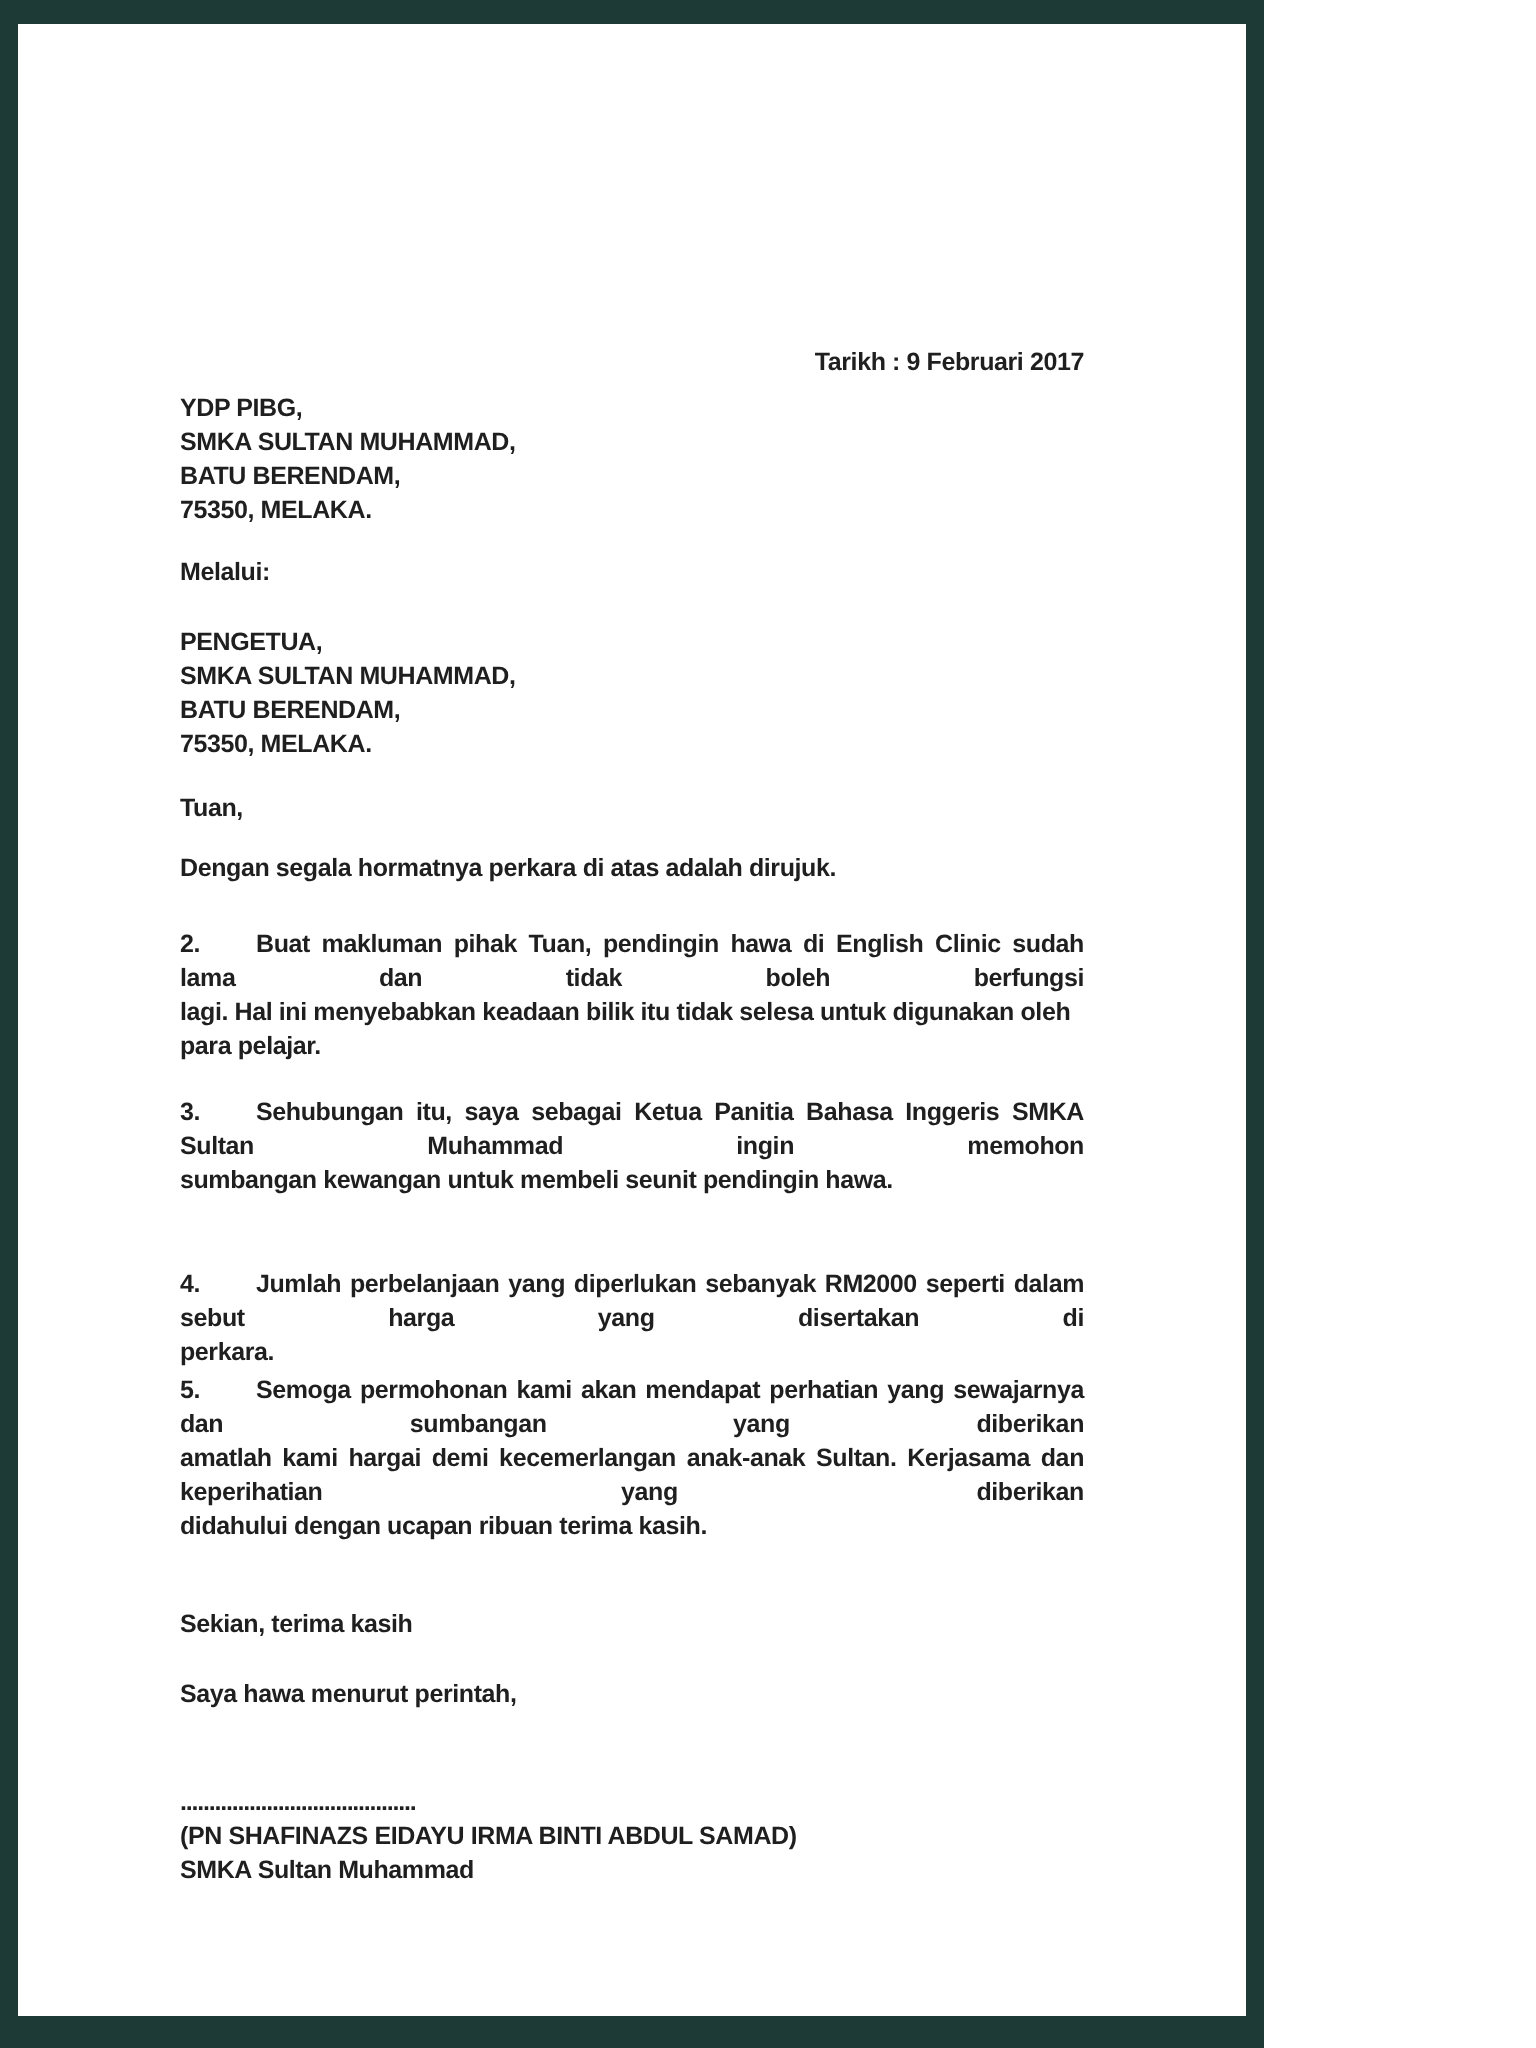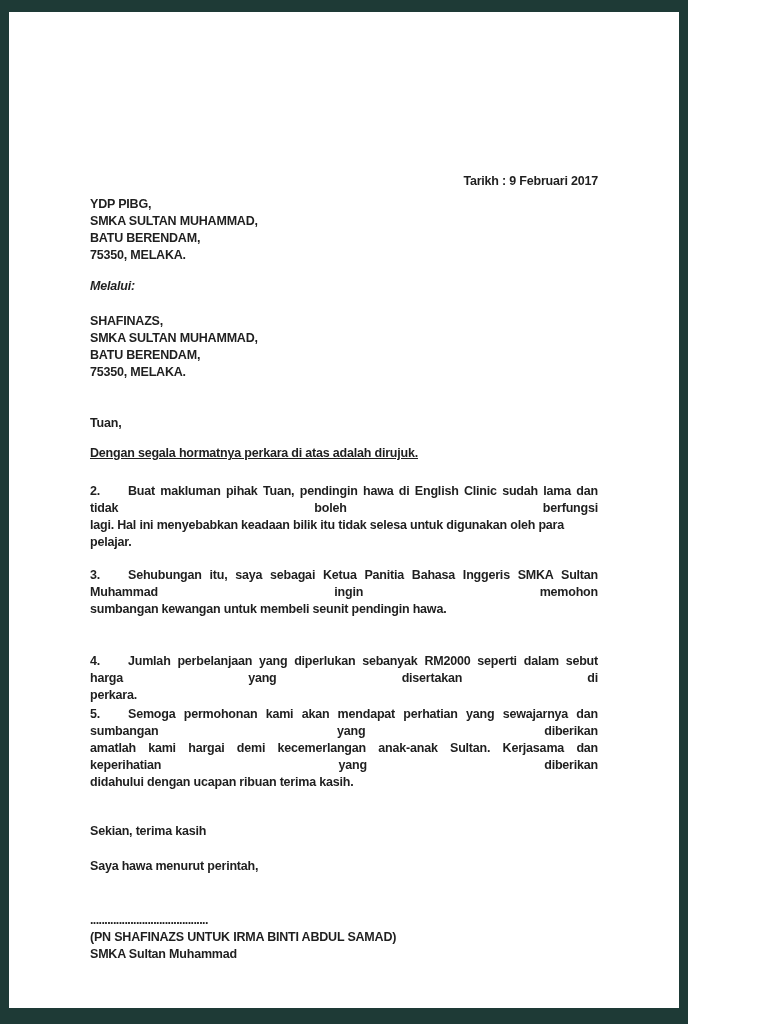--- a/index.html
+++ b/index.html
@@ -3,21 +3,21 @@
 <meta charset="utf-8">
 <style>
   html, body { margin: 0; padding: 0; }
   body {
     width: 768px; height: 1024px;
     background: #ffffff;
     font-family: "Liberation Sans", sans-serif;
   }
   .page {
     position: relative;
-    width: 688px; height: 1024px;
+    width: 632px; height: 1024px;
     background: #ffffff;
     overflow: hidden;
   }
   
   .frame { position: absolute; background: #1e3a36; z-index: 5; }
   .frame-top    { top: 0; left: 0; width: 768px; height: 12px; }
   .frame-bottom { bottom: 0; left: 0; width: 768px; height: 16px; }
   .frame-left   { top: 0; left: 0; width: 9px; height: 1024px; }
   .frame-right  { top: 0; right: 0; width: 9px; height: 1024px; }
 
@@ -33,24 +33,24 @@
   .ln { line-height: 17px; min-height: 17px; }
   .right { text-align: right; }
   .j { text-align: justify; text-align-last: justify; }
   .para { margin: 0; }
   .pnum { display: inline-block; width: 38px; }
   .subject-text {
     text-decoration: underline;
     text-underline-offset: 2px;
   }
   .date-line { margin-bottom: 6px; }
-  .via-label { margin-top: 14px; font-style: italic; }
+  .via-label { margin-top: 14px; }
   .via-block { margin-top: 18px; }
-  .salutation { margin-top: 34px; }
-  .intro { margin-top: 13px; text-decoration: underline; }
+  .salutation { margin-top: 15px; }
+  .intro { margin-top: 13px; }
   .para-2 { margin-top: 21px; }
   .para-3 { margin-top: 16px; }
   .para-4 { margin-top: 35px; }
   .para-5 { margin-top: 2px; }
   .closing { margin-top: 32px; }
   .sign-off { margin-top: 18px; }
   .dots { margin-top: 37px; letter-spacing: -0.6px; }
 </style>
 </head>
 <body>
@@ -69,21 +69,21 @@
     <div>
       <div class="ln">YDP PIBG,</div>
       <div class="ln">SMKA SULTAN MUHAMMAD,</div>
       <div class="ln">BATU BERENDAM,</div>
       <div class="ln">75350, MELAKA.</div>
     </div>
 
     <div class="ln via-label">Melalui:</div>
 
     <div class="via-block">
-      <div class="ln">SHAFINAZS,</div>
+      <div class="ln">PENGETUA,</div>
       <div class="ln">SMKA SULTAN MUHAMMAD,</div>
       <div class="ln">BATU BERENDAM,</div>
       <div class="ln">75350, MELAKA.</div>
     </div>
 
     <div class="ln salutation">Tuan,</div>
 
 
     <div class="ln intro">Dengan segala hormatnya perkara di atas adalah dirujuk.</div>
 
@@ -107,18 +107,18 @@
       <div class="ln j">amatlah kami hargai demi kecemerlangan anak-anak Sultan. Kerjasama dan keperihatian yang diberikan</div>
       <div class="ln">didahului dengan ucapan ribuan terima kasih.</div>
     </div>
 
     <div class="ln closing">Sekian, terima kasih</div>
 
     <div class="ln sign-off">Saya hawa menurut perintah,</div>
 
     <div>
       <div class="ln dots">.........................................</div>
-      <div class="ln">(PN SHAFINAZS UNTUK IRMA BINTI ABDUL SAMAD)</div>
+      <div class="ln">(PN SHAFINAZS EIDAYU IRMA BINTI ABDUL SAMAD)</div>
       <div class="ln">SMKA Sultan Muhammad</div>
     </div>
 
   </div>
 </div>
 
 </body></html>

